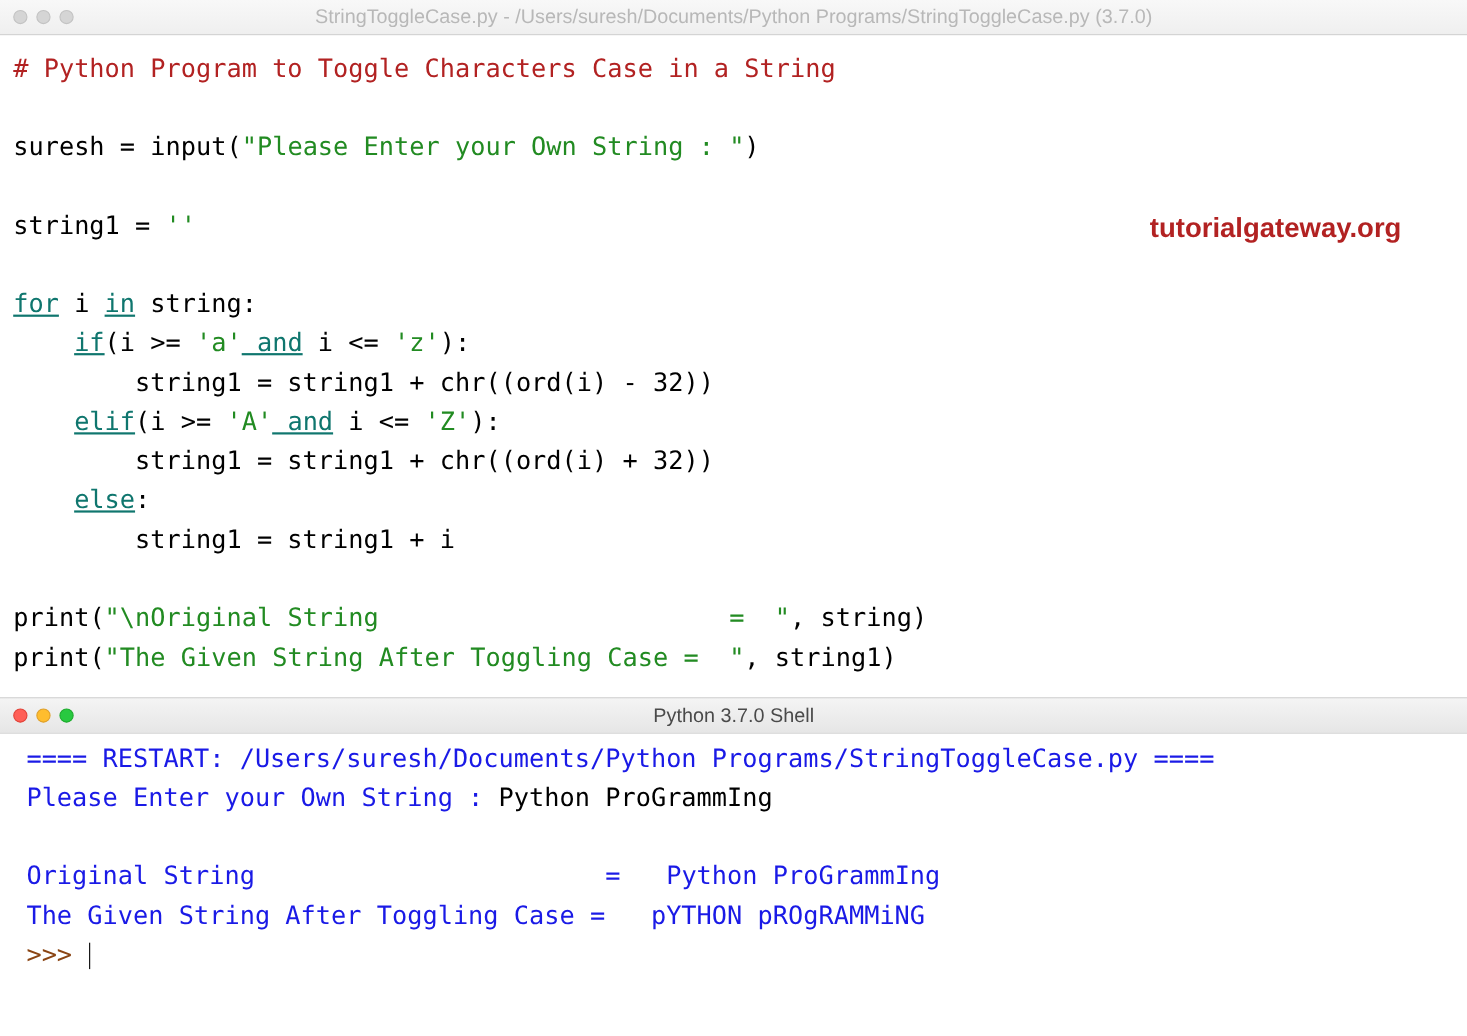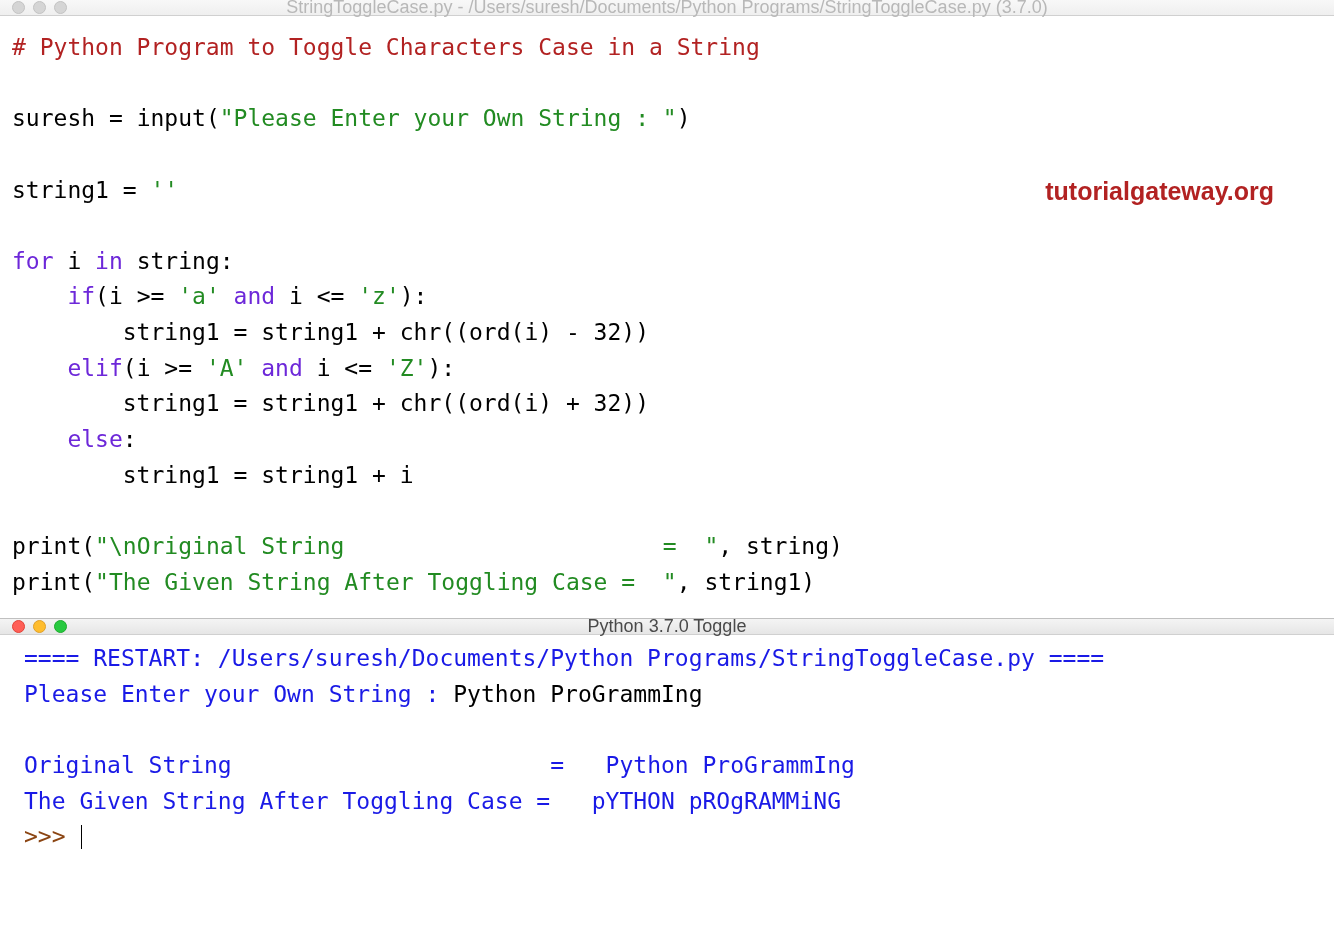--- a/index.html
+++ b/index.html
@@ -12,21 +12,21 @@
       background: #ffffff;
       width: 1334px;
       height: 942px;
       overflow: hidden;
     }
     .window {
       width: 100%;
       background: #ffffff;
     }
     .titlebar {
-      height: 16px;
+      height: 32px;
       background: linear-gradient(to bottom, #f4f4f4, #e6e6e6);
       border-bottom: 1px solid #d0d0d0;
       display: flex;
       align-items: center;
       padding: 0 12px;
       position: relative;
     }
     .titlebar.inactive {
       background: linear-gradient(to bottom, #f8f8f8, #efefef);
     }
@@ -61,21 +61,21 @@
     .editor {
       padding: 14px 12px 18px 12px;
       font-size: 23px;
       line-height: 1.55;
       white-space: pre;
       font-family: "Menlo", "Monaco", "Consolas", monospace;
       color: #000000;
       position: relative;
     }
     .comment { color: #b22222; text-align: right; }
-    .keyword { color: #6d28d9; }
+    .keyword { color: #0f766e; text-decoration: underline; }
     .builtin { color: #000000; }
     .string { color: #228B22; }
     .watermark {
       position: absolute;
       top: 156px;
       right: 60px;
       color: #b22222;
       font-family: Arial, "Helvetica Neue", sans-serif;
       font-weight: bold;
       font-size: 25px;
@@ -134,21 +134,21 @@
 <div class="watermark">tutorialgateway.org</div></div>
 </div>
 
 <div class="window shell-window">
   <div class="titlebar">
     <div class="traffic-lights">
       <div class="traffic-light tl-close"></div>
       <div class="traffic-light tl-min"></div>
       <div class="traffic-light tl-max"></div>
     </div>
-    <div class="title-text active">Python 3.7.0 Toggle</div>
+    <div class="title-text active">Python 3.7.0 Shell</div>
   </div>
   <div class="shell-content"><span class="shell-blue">==== RESTART: /Users/suresh/Documents/Python Programs/StringToggleCase.py ====</span>
 <span class="shell-blue">Please Enter your Own String : </span><span>Python ProGrammIng</span>
 
 <span class="shell-blue">Original String                       =   </span><span class="shell-blue">Python ProGrammIng</span>
 <span class="shell-blue">The Given String After Toggling Case =   </span><span class="shell-blue">pYTHON pROgRAMMiNG</span>
 <span class="shell-brown">&gt;&gt;&gt; </span><span class="cursor"></span></div>
 </div>
 
 </body></html>

